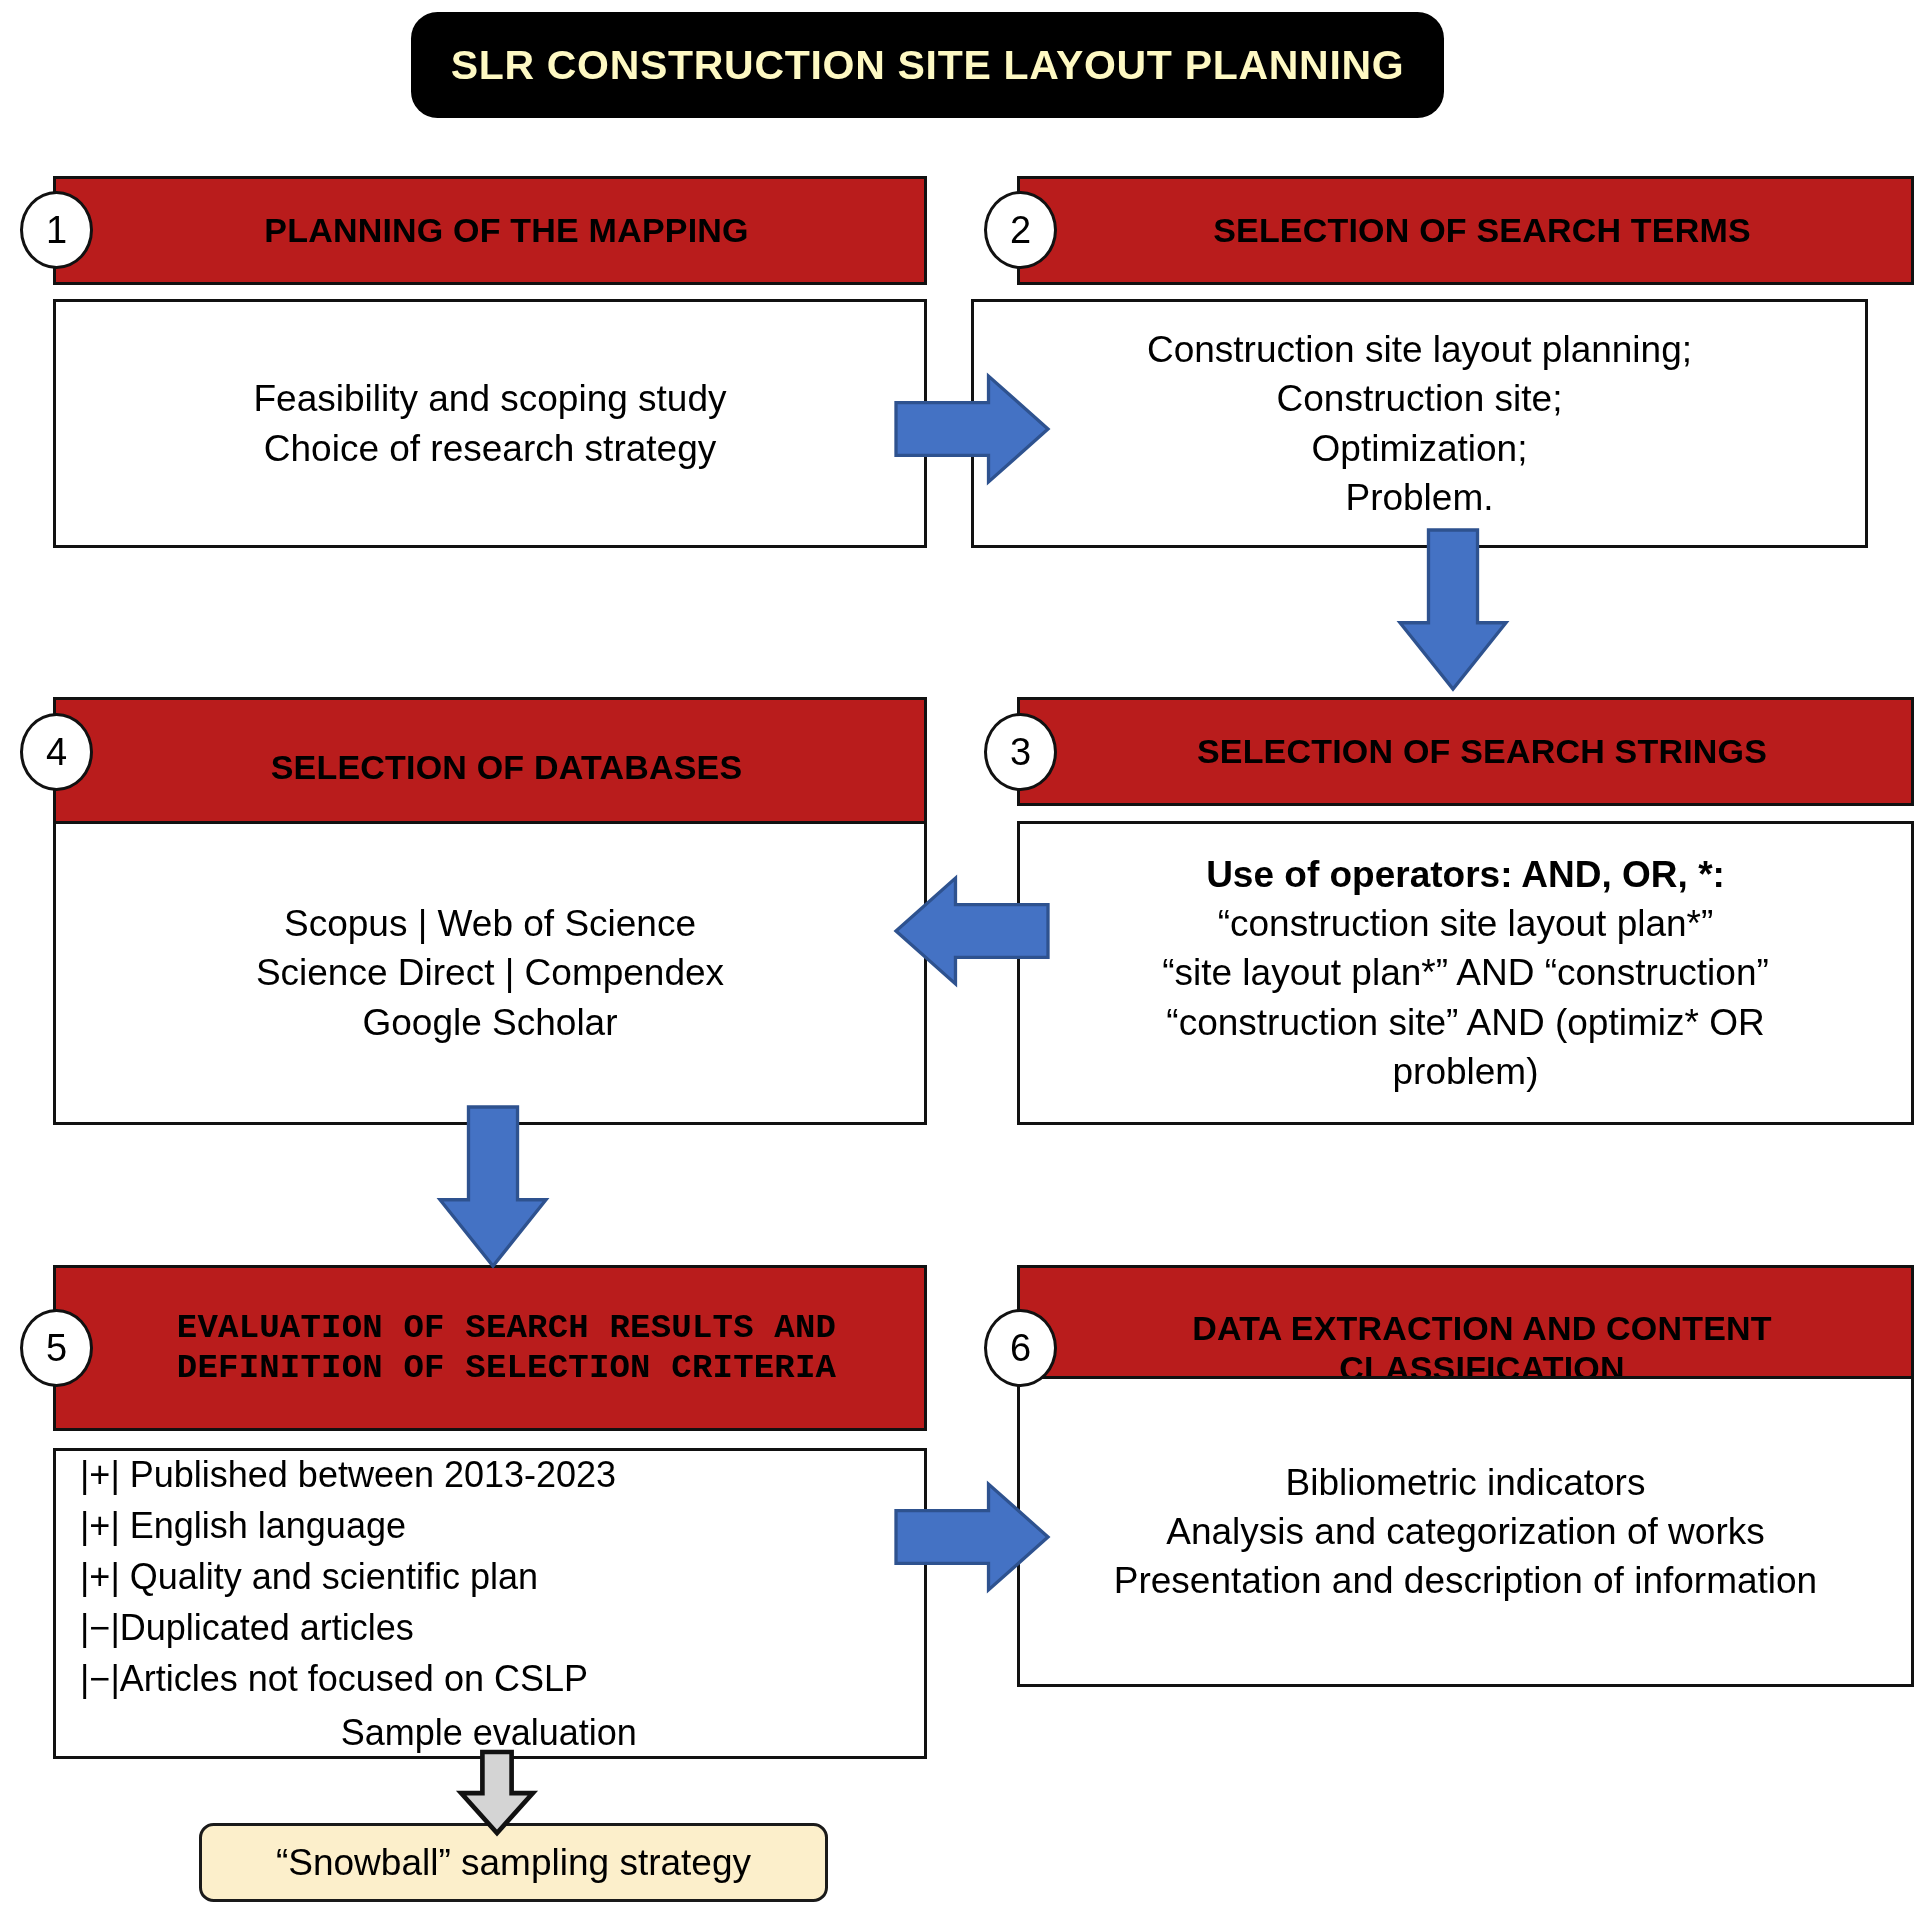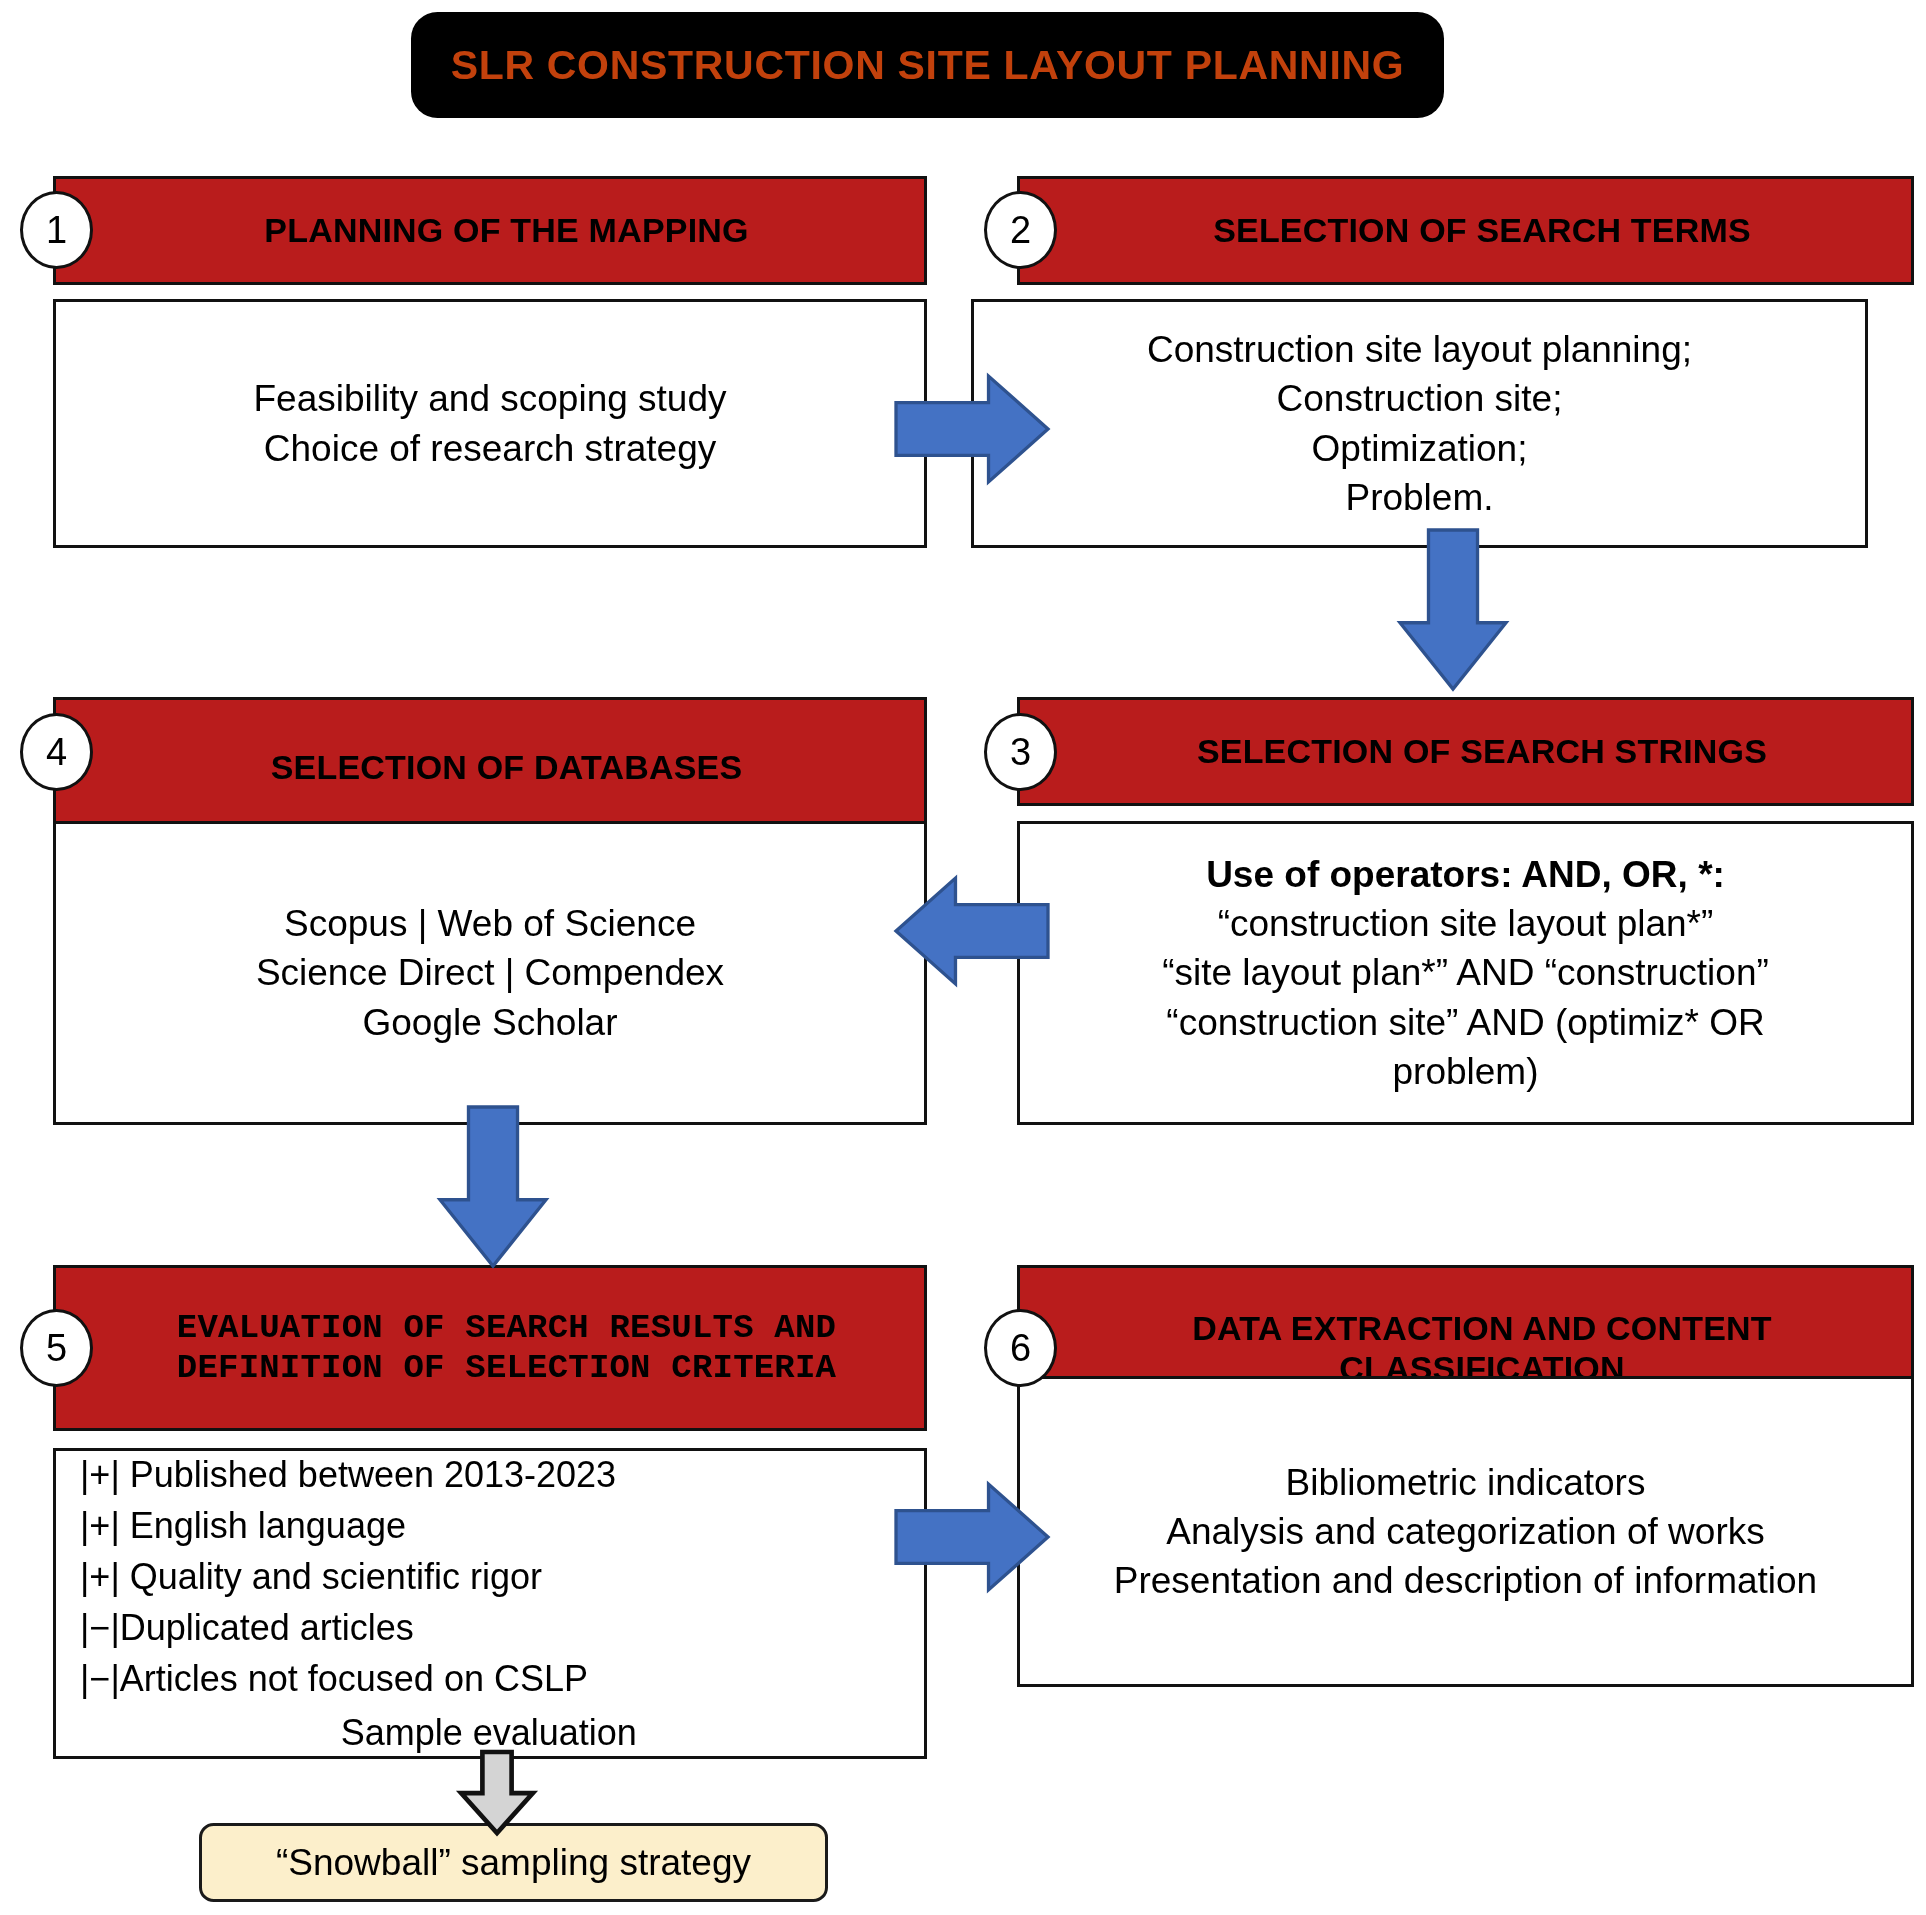--- a/index.html
+++ b/index.html
@@ -26,21 +26,21 @@
     top: 12px;
     width: 1033px;
     height: 106px;
     background: #000000;
     border-radius: 26.5px;
     display: flex;
     align-items: center;
     justify-content: center;
   }
   .title-banner .title-text {
-    color: #c2410c;
+    color: #fef9c3;
     font-size: 41px;
     font-weight: 700;
     letter-spacing: 0.7px;
     font-family: "Liberation Sans", sans-serif;
     white-space: nowrap;
   }
 
   
   .step-header {
     position: absolute;
@@ -241,21 +241,21 @@
   <div class="step-header" style="left:53px; top:1265px; width:874px; height:166px;font-family:Liberation Mono, monospace;">
     <span class="hdr-text">EVALUATION OF SEARCH RESULTS AND DEFINITION OF SELECTION CRITERIA</span>
   </div>
   <div class="step-circle" style="left:20px; top:1309px;">
     <span>5</span>
   </div>
   <div class="step-body" style="left:53px; top:1448px; width:874px; height:311px;">
     <div class="criteria">
       <span class="crit"><span class="mark">|+|</span><span> Published between 2013-2023</span></span>
       <span class="crit"><span class="mark">|+|</span><span> English language</span></span>
-      <span class="crit"><span class="mark">|+|</span><span> Quality and scientific rigor</span></span>
+      <span class="crit"><span class="mark">|+|</span><span> Quality and scientific plan</span></span>
       <span class="crit"><span class="mark">|−|</span><span>Duplicated articles</span></span>
       <span class="crit"><span class="mark">|−|</span><span>Articles not focused on CSLP</span></span>
       <span class="sample">Sample evaluation</span>
     </div>
   </div>
 
   <div class="step-header" style="left:1017px; top:1265px; width:897px; height:166px;">
     <span class="hdr-text">DATA EXTRACTION AND CONTENT CLASSIFICATION</span>
   </div>
   <div class="step-circle" style="left:984px; top:1309px;">

